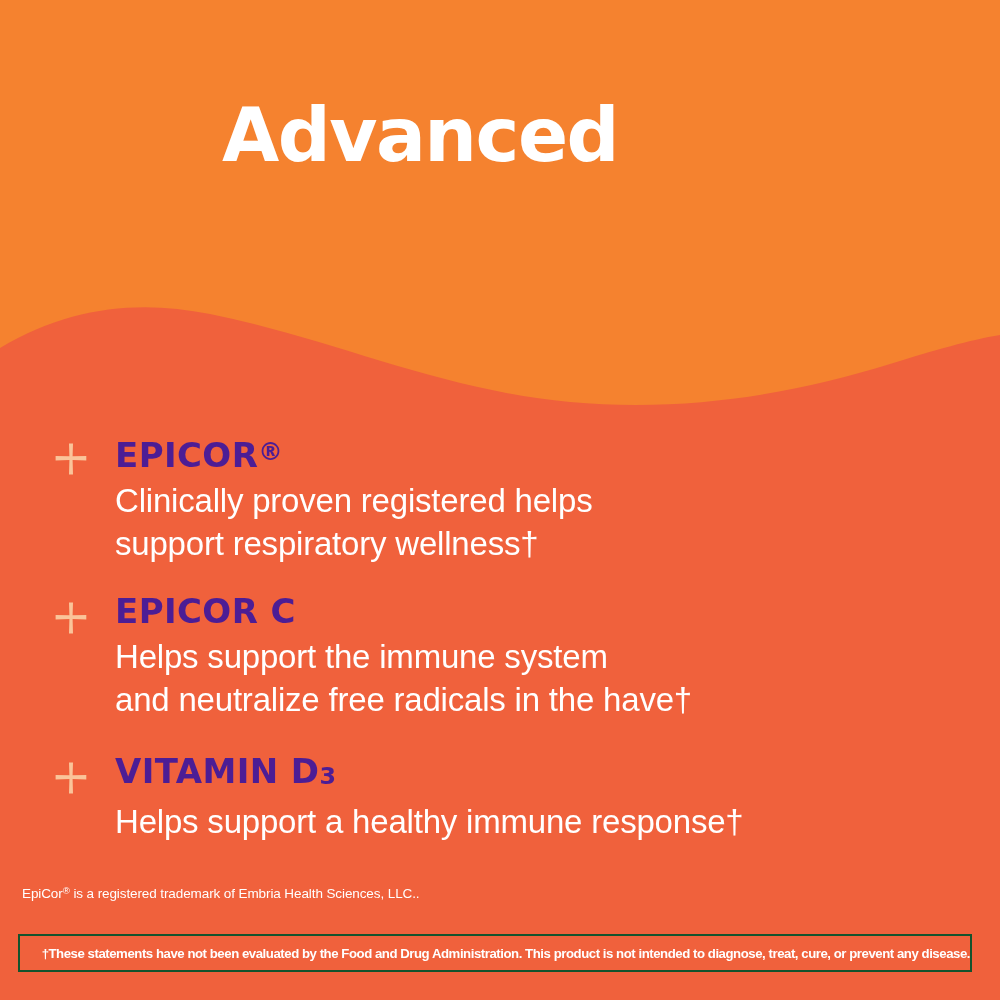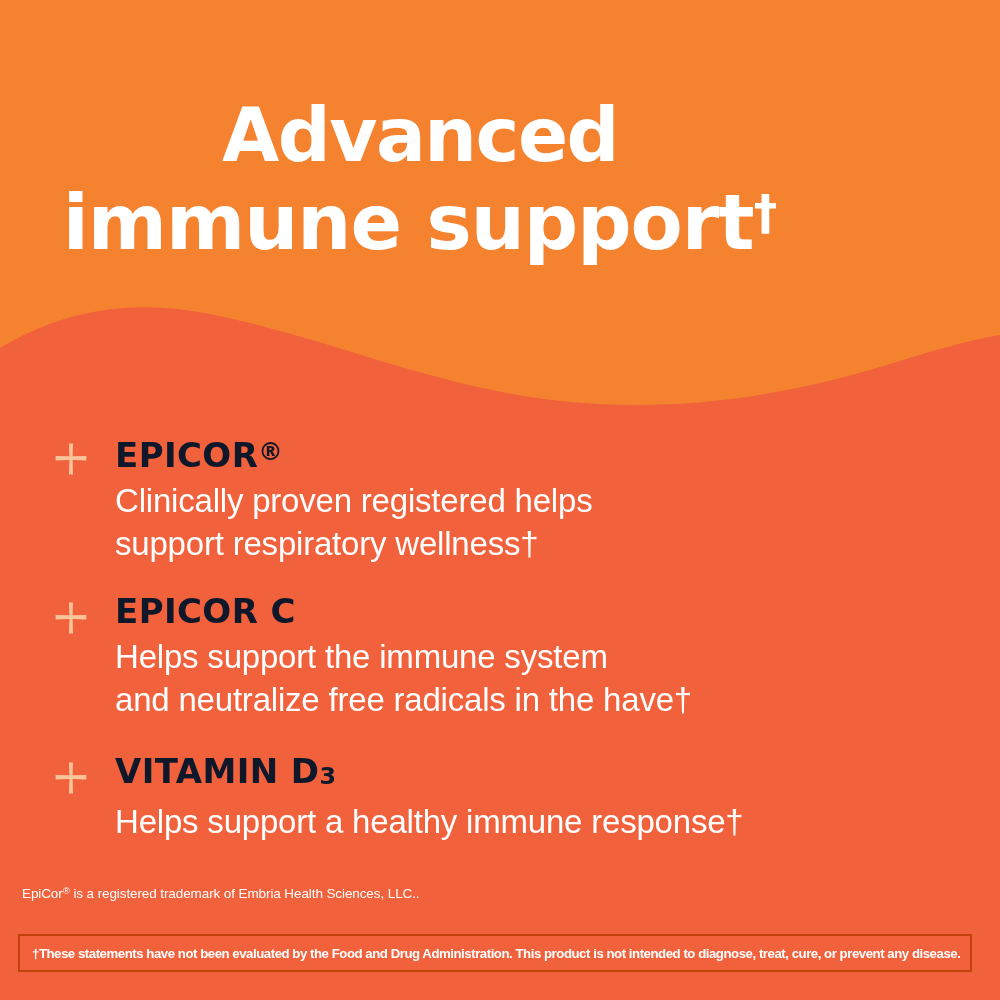--- a/index.html
+++ b/index.html
@@ -78,21 +78,21 @@
   .plus-icon {
     position: absolute;
     left: 2px;
     top: 10px;
     width: 34px;
     height: 34px;
     display: block;
   }
 
   .benefit-title {
-    color: #0f172a;
+    color: #4c1d95;
     font-family: "DejaVu Sans", sans-serif;
     font-weight: bold;
     font-size: 34px;
     line-height: 40px;
     letter-spacing: 0.4px;
     margin: 0 0 4px 0;
     white-space: nowrap;
   }
   .benefit-title .reg-mark {
     font-size: 0.72em;
@@ -131,24 +131,25 @@
     vertical-align: 0.42em;
   }
 
   #disclaimer-box {
     position: absolute;
     left: 18px;
     top: 934px;
     width: 954px;
     height: 38px;
     box-sizing: border-box;
-    border: 2px solid #c2410c;
+    border: 2px solid #14532d;
     display: flex;
     align-items: center;
     z-index: 5;
+    justify-content: flex-end;
   }
   #disclaimer-text {
     color: #FFFFFF;
     font-family: "Liberation Sans", sans-serif;
     font-weight: bold;
     font-size: 13.2px;
     line-height: 15px;
     letter-spacing: -0.45px;
     padding-left: 12px;
     white-space: nowrap;
@@ -160,21 +161,20 @@
 <div id="promo-card">
 
   <svg id="wave-layer" viewBox="0 0 1000 1000" preserveAspectRatio="none">
     <path d="M0,348 C70,306 140,300 210,314 C330,338 440,390 570,402
              C690,413 800,392 890,364 C935,350 970,340 1000,335
              L1000,1000 L0,1000 Z" fill="#F0613C"></path>
   </svg>
 
   <div id="headline">
     <span class="hl-line line1">Advanced</span>
-    <span class="hl-line line2"><span>immune support</span><span class="dagger-sup">†</span></span>
   </div>
 
   <div id="benefits">
 
     <div class="benefit-row">
       <svg class="plus-icon" viewBox="0 0 34 34">
         <path d="M15.0 1.5 L19.0 1.5 L18.6 14.2 L32.3 13.9 L32.3 18.4 L18.6 18.1 L19.0 32.5 L15.0 32.5 L15.4 18.1 L1.6 18.4 L1.6 13.9 L15.4 14.2 Z" fill="#FAC49A"></path>
       </svg>
       <div class="benefit-title"><span>EPICOR</span><span class="reg-mark">®</span></div>
       <div class="benefit-desc">

